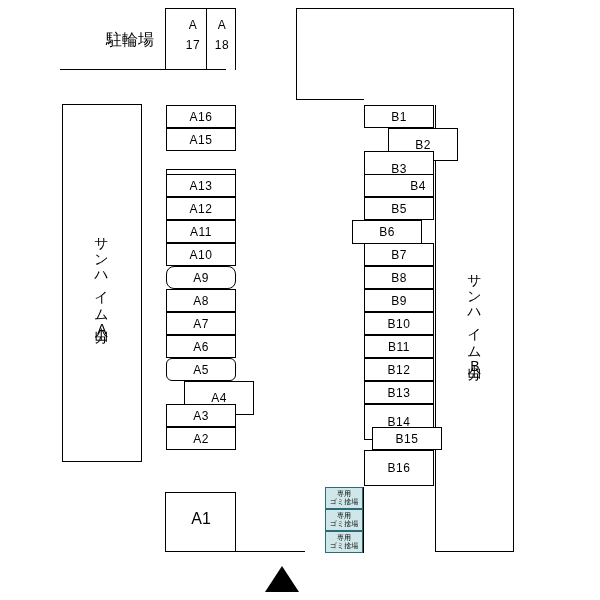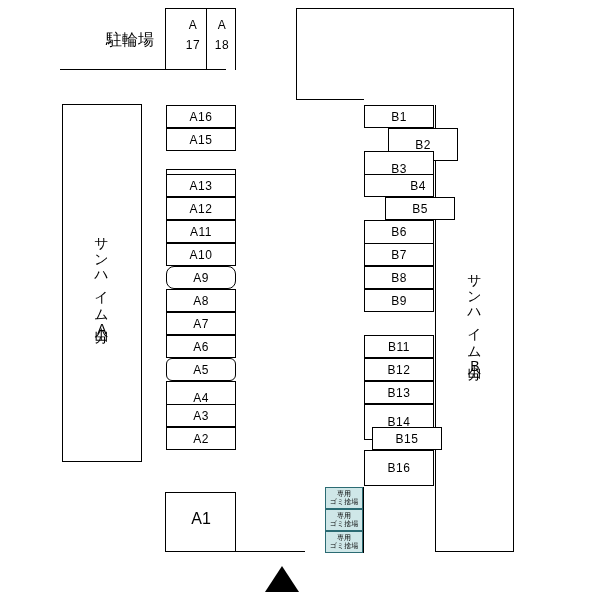--- a/index.html
+++ b/index.html
@@ -121,21 +121,21 @@
   <div class="box" style="left:166px; top:169px; width:70px; height:23px;">A14</div>
   <div class="box" style="left:166px; top:174px; width:70px; height:23px;">A13</div>
   <div class="box" style="left:166px; top:197px; width:70px; height:23px;">A12</div>
   <div class="box" style="left:166px; top:220px; width:70px; height:23px;">A11</div>
   <div class="box" style="left:166px; top:243px; width:70px; height:23px;">A10</div>
   <div class="box" style="left:166px; top:266px; width:70px; height:23px;border-radius:8px;">A9</div>
   <div class="box" style="left:166px; top:289px; width:70px; height:23px;">A8</div>
   <div class="box" style="left:166px; top:312px; width:70px; height:23px;">A7</div>
   <div class="box" style="left:166px; top:335px; width:70px; height:23px;">A6</div>
   <div class="box" style="left:166px; top:358px; width:70px; height:23px;border-radius:6px;">A5</div>
-  <div class="box" style="left:166px; top:381px; width:70px; height:34px;">A4</div>
+  <div class="box" style="left:184px; top:381px; width:70px; height:34px;">A4</div>
   <div class="box" style="left:166px; top:404px; width:70px; height:23px;">A3</div>
   <div class="box" style="left:166px; top:427px; width:70px; height:23px;">A2</div>
 
   <div class="line" style="left:165px; top:492px; width:1px; height:60px;"></div>
   <div class="line" style="left:235px; top:492px; width:1px; height:60px;"></div>
   <div class="line" style="left:165px; top:492px; width:71px; height:1px;"></div>
   <div class="line" style="left:165px; top:551px; width:140px; height:1px;"></div>
   <div class="plainlabel" style="left:166px; top:508px; width:70px; height:22px;">A1</div>
 
   <div class="line" style="left:296px; top:8px; width:218px; height:1px;"></div>
@@ -144,25 +144,26 @@
   <div class="line" style="left:513px; top:8px; width:1px; height:544px;"></div>
   <div class="line" style="left:435px; top:551px; width:79px; height:1px;"></div>
   <div class="line" style="left:435px; top:105px; width:1px; height:447px;"></div>
   <div class="line" style="left:435px; top:105px; width:1px; height:0px;"></div>
   <div class="vtext-plain" style="left:455px; top:250px; width:40px; height:140px;">サンハイム山分B</div>
 
   <div class="box" style="left:364px; top:105px; width:70px; height:23px;">B1</div>
   <div class="box" style="left:364px; top:128px; width:70px; height:33px;margin-left:24px;">B2</div>
   <div class="box" style="left:364px; top:151px; width:70px; height:36px;">B3</div>
   <div class="box" style="left:364px; top:174px; width:70px; height:23px;padding-left:38px;">B4</div>
-  <div class="box" style="left:364px; top:197px; width:70px; height:23px;margin-left:21px;">B5</div>
-  <div class="box" style="left:364px; top:220px; width:70px; height:24px;">B6</div>
+  <div class="box" style="left:364px; top:197px; width:70px; height:23px;">B5</div>
+  <div class="box" style="left:352px; top:220px; width:70px; height:24px;">B6</div>
   <div class="box" style="left:364px; top:243px; width:70px; height:23px;">B7</div>
   <div class="box" style="left:364px; top:266px; width:70px; height:23px;">B8</div>
   <div class="box" style="left:364px; top:289px; width:70px; height:23px;">B9</div>
+  <div class="box" style="left:364px; top:312px; width:70px; height:23px;">B10</div>
   <div class="box" style="left:364px; top:335px; width:70px; height:23px;">B11</div>
   <div class="box" style="left:364px; top:358px; width:70px; height:23px;">B12</div>
   <div class="box" style="left:364px; top:381px; width:70px; height:23px;">B13</div>
   <div class="box" style="left:364px; top:404px; width:70px; height:36px;">B14</div>
   <div class="box" style="left:364px; top:427px; width:70px; height:23px;margin-left:8px;">B15</div>
   <div class="box" style="left:364px; top:450px; width:70px; height:36px;">B16</div>
 
   <div class="trash" style="left:325px; top:487px; width:38px; height:22px;">
     <span>専用</span>
     <span>ゴミ捨場</span>

